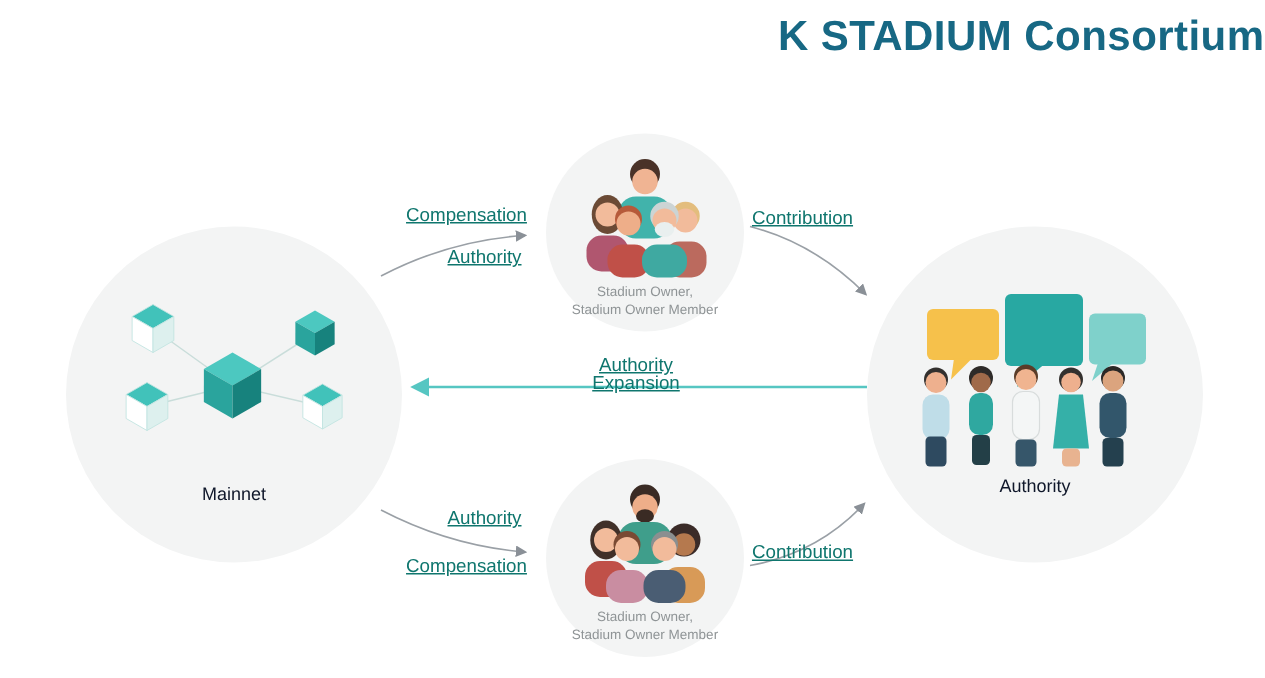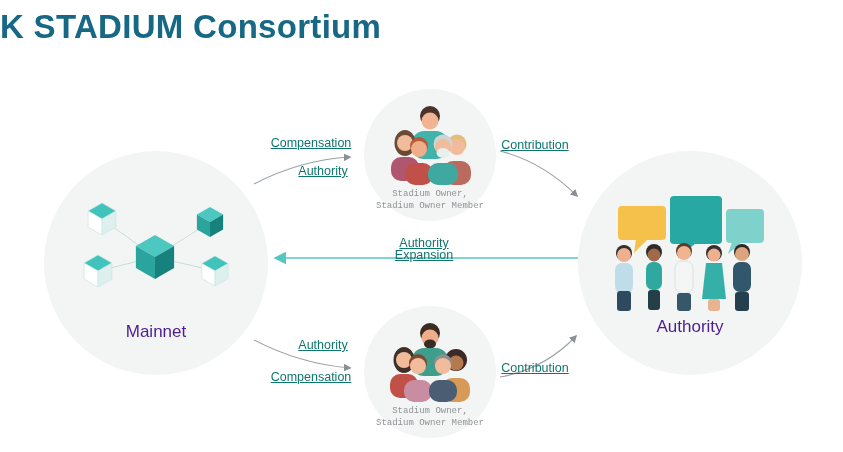--- a/index.html
+++ b/index.html
@@ -1,28 +1,28 @@
 <!DOCTYPE html>
 <html><head>
 <meta charset="utf-8">
 <style>
   html,body{margin:0;padding:0;background:#fff;}
   .canvas{position:relative;width:843px;height:452px;background:#ffffff;
           font-family:"Liberation Sans",sans-serif;overflow:hidden;}
-  .title{position:absolute;top:8px;left:0;width:100%;margin:0;text-align:left;
-         font-size:33px;font-weight:bold;color:#176884;letter-spacing:.3px;}
+  .title{position:absolute;top:8px;left:0;width:100%;margin:0;text-align:right;
+         font-size:28px;font-weight:bold;color:#176884;letter-spacing:.3px;}
   .circle{position:absolute;border-radius:50%;background:#f3f4f4;}
   .circle svg{position:absolute;inset:0;}
   .arrows{position:absolute;inset:0;pointer-events:none;}
-  .node-label{position:absolute;transform:translateX(-50%);font-size:17px;color:#4c1d95;
+  .node-label{position:absolute;transform:translateX(-50%);font-size:12px;color:#0f172a;
               white-space:nowrap;}
   .edge-label{position:absolute;transform:translateX(-50%);font-size:12.5px;color:#0f766e;
               white-space:nowrap;text-decoration:underline;}
   .owner-caption{position:absolute;bottom:9px;left:0;width:100%;text-align:center;
-                 font-size:9px;line-height:11.5px;color:#8f9496;font-family:Liberation Mono, monospace;}
+                 font-size:9px;line-height:11.5px;color:#8f9496;}
 </style>
 </head>
 <body>
 
 <div class="canvas">
 
   <h1 class="title">K STADIUM Consortium</h1>
 
   <svg class="arrows" width="843" height="452" viewBox="0 0 843 452">
     <defs>

